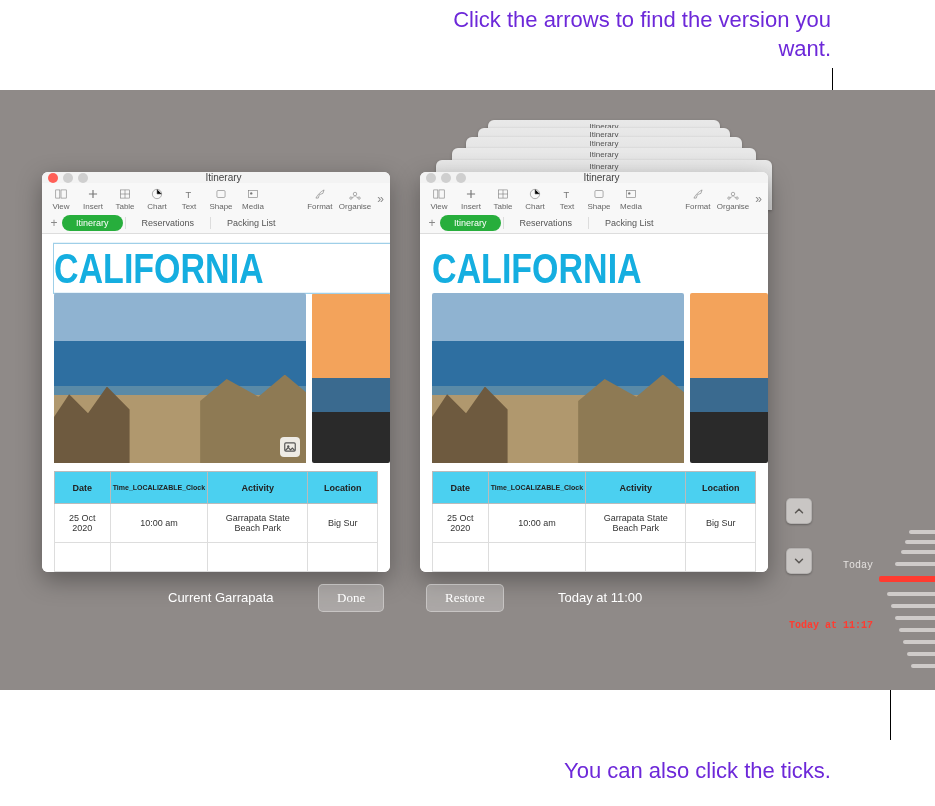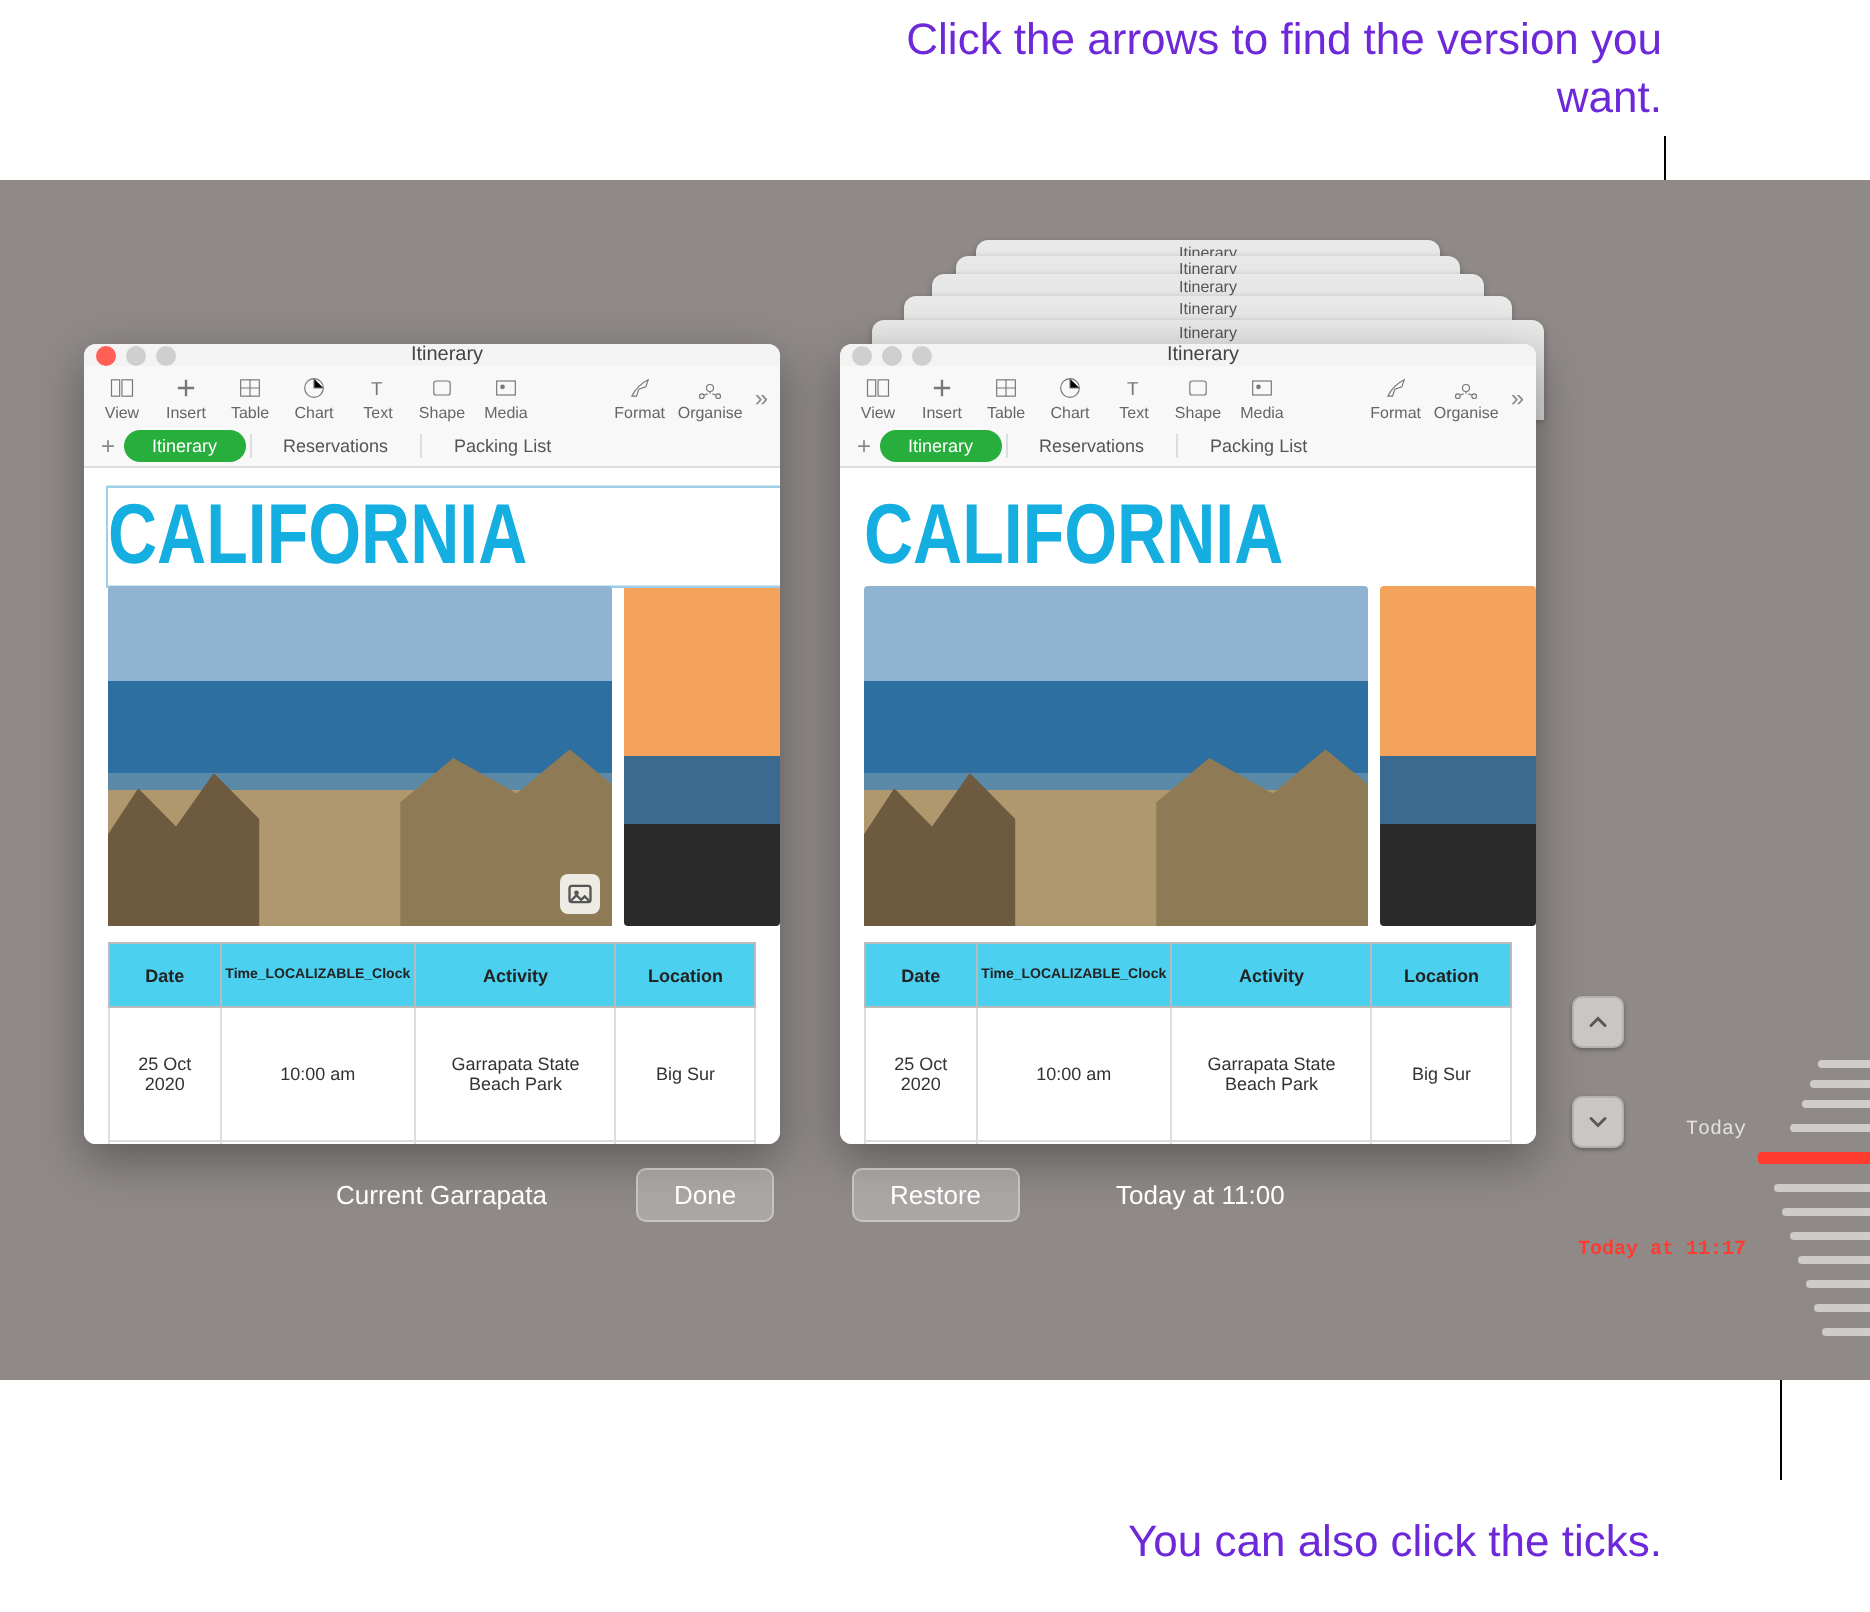--- a/index.html
+++ b/index.html
@@ -148,34 +148,35 @@
     background: linear-gradient(to bottom,#f3a35b 0%, #f3a35b 50%, #3a6a8f 50%, #3a6a8f 70%, #2a2a2a 70%);
     border-radius:2px;
   }
   .tbl { border-collapse:collapse; font-size:9px; margin-right:12px; }
   .tbl th {
     background:#4bd0f0; color:#222; font-weight:600;
     border:1px solid #bbb; padding:4px 2px; text-align:center;
     height:32px;
   }
   .tbl td {
-    border:1px solid #ddd; padding:23px 4px; text-align:center; color:#333;
+    border:1px solid #ddd; padding:9px 4px; text-align:center; color:#333;
   }
   .col-date{width:66px;} .col-time{width:42px;} .col-act{width:120px;} .col-loc{width:80px;}
   
   .under {
     position:absolute;
     color:#fff; font-size:13px;
     display:flex; align-items:center; gap:18px;
   }
   .btn {
     background: rgba(255,255,255,0.25);
     border:1px solid rgba(255,255,255,0.35);
     color:#fff; padding:5px 18px; border-radius:5px; font-size:13px;
     backdrop-filter: blur(2px);
+    font-family: Liberation Serif, serif;
   }
   
   .nav-btn{
     position:absolute;
     width:26px; height:26px;
     background:#c9c6c4;
     border-radius:5px;
     box-shadow: inset 0 0 0 1px rgba(0,0,0,0.1), 0 1px 2px rgba(0,0,0,0.3);
     display:flex; align-items:center; justify-content:center;
     color:#5a5754;

